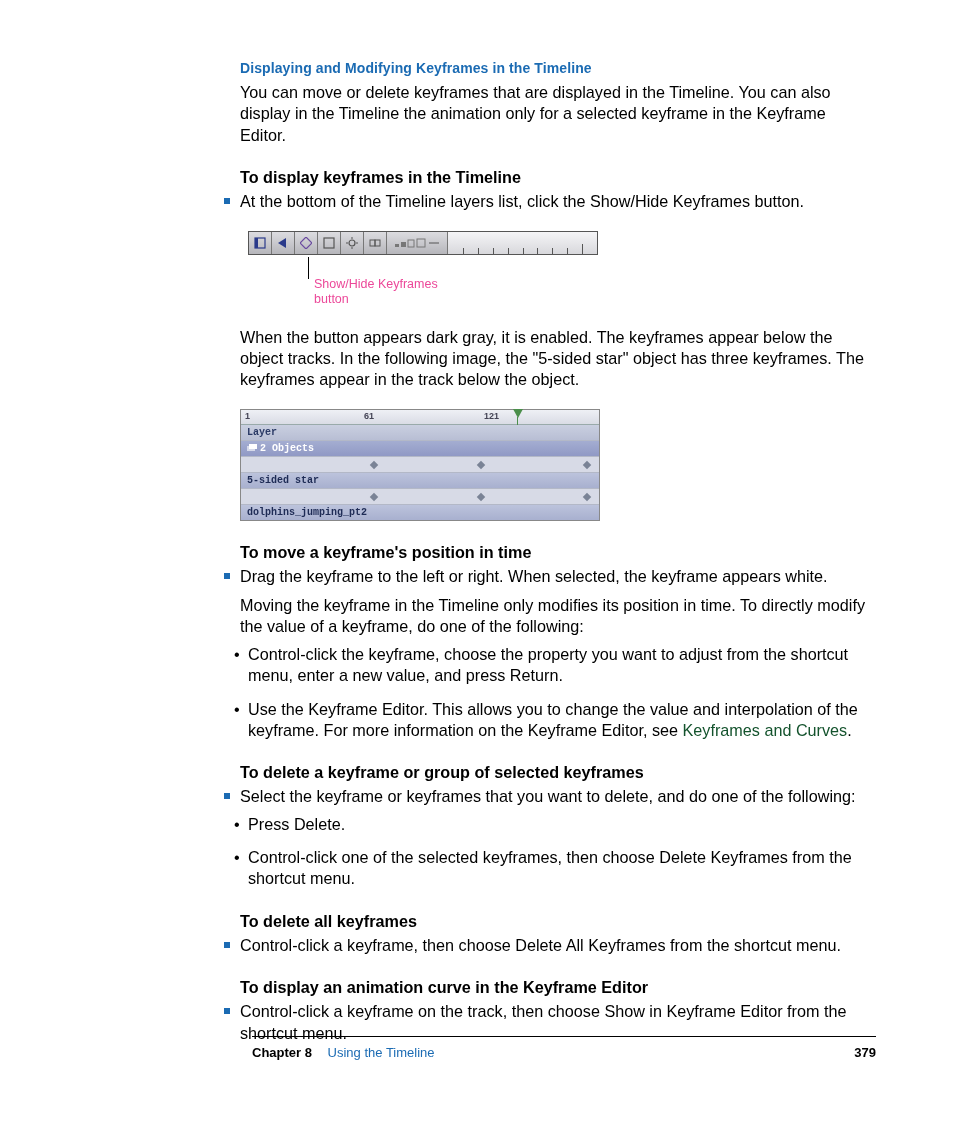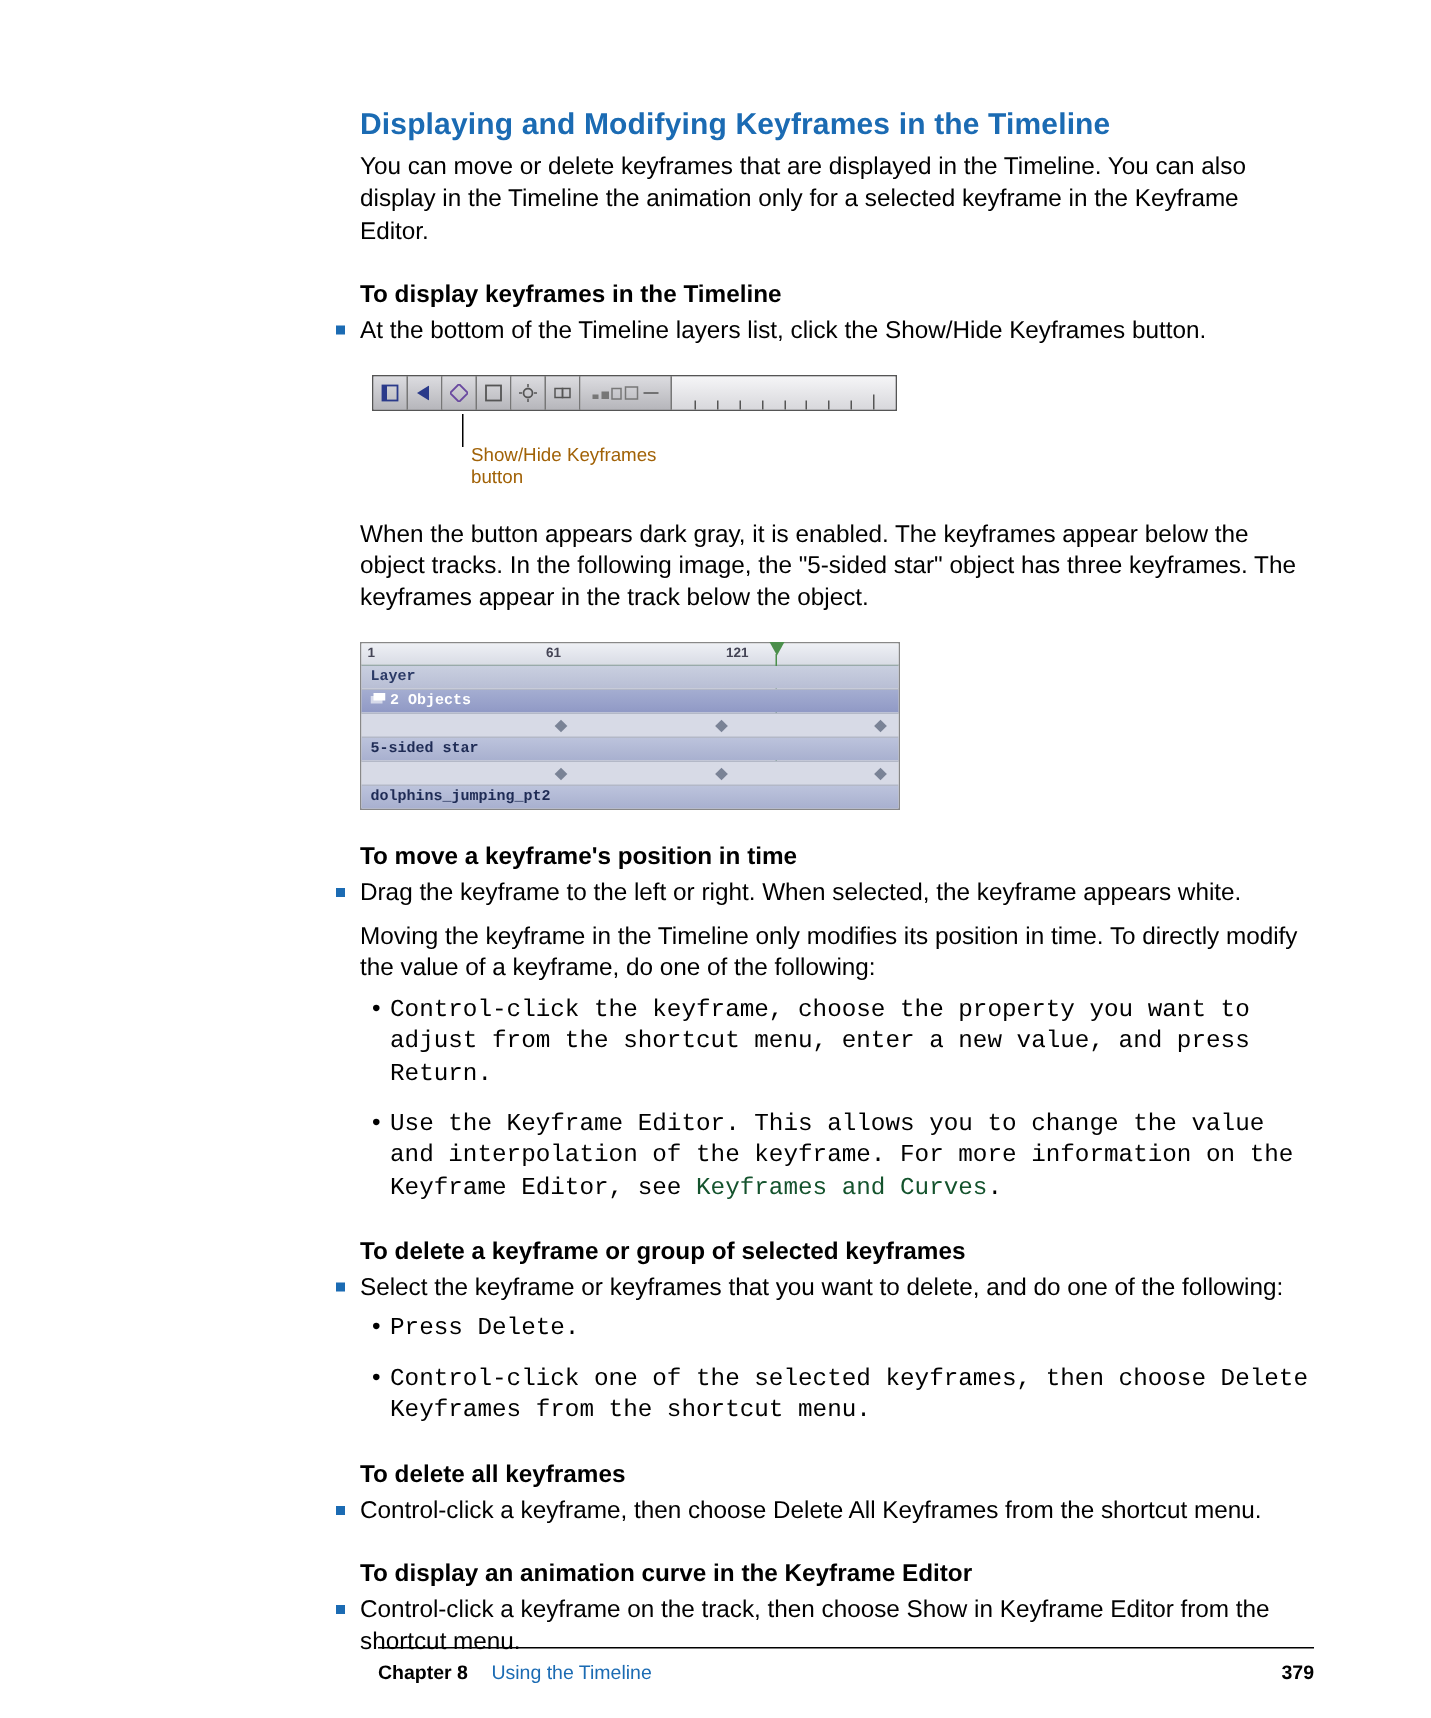--- a/index.html
+++ b/index.html
@@ -11,23 +11,23 @@
     width: 954px;
   }
   .page {
     padding: 60px 78px 40px 240px;
     box-sizing: border-box;
     min-height: 1060px;
     position: relative;
   }
   h2.section-title {
     color: #1b6bb3;
-    font-size: 20px;
+    font-size: 14px;
     font-weight: 600;
-    margin: 12px 0 6px 0;
+    margin: 0 0 6px 0;
     letter-spacing: 0.1px;
   }
   p {
     margin: 0 0 6px 0;
     font-size: 16.2px;
     line-height: 1.32;
   }
   .subhead {
     font-weight: 700;
     font-size: 16.2px;
@@ -56,22 +56,21 @@
     height: 6px;
     background: #1b6bb3;
   }
   .indent-block {
     margin-left: 0;
     margin-top: 8px;
   }
   ul.dot {
     list-style: none;
     padding: 0;
-    margin: 6px 0 0 20px;
-    font-family: Liberation Mono, monospace;
+    margin: 6px 0 0 8px;
   }
   ul.dot > li {
     position: relative;
     padding-left: 0;
     font-size: 16.2px;
     line-height: 1.32;
     margin-bottom: 12px;
   }
   ul.dot > li::before {
     content: "•";
@@ -133,21 +132,21 @@
     width: 1px;
     height: 22px;
     background: #000;
   }
   .callout-text {
     position: absolute;
     left: 66px;
     top: 18px;
     font-size: 12.5px;
     line-height: 1.25;
-    color: #a16207;
+    color: #ec4899;
     width: 140px;
   }
   .after-fig1 { margin-top: 72px; }
 
   .figure2 {
     margin: 18px 0 8px 0;
     width: 358px;
     border: 1px solid #888;
     font-size: 10px;
     font-family: "Lucida Grande", Arial, sans-serif;

